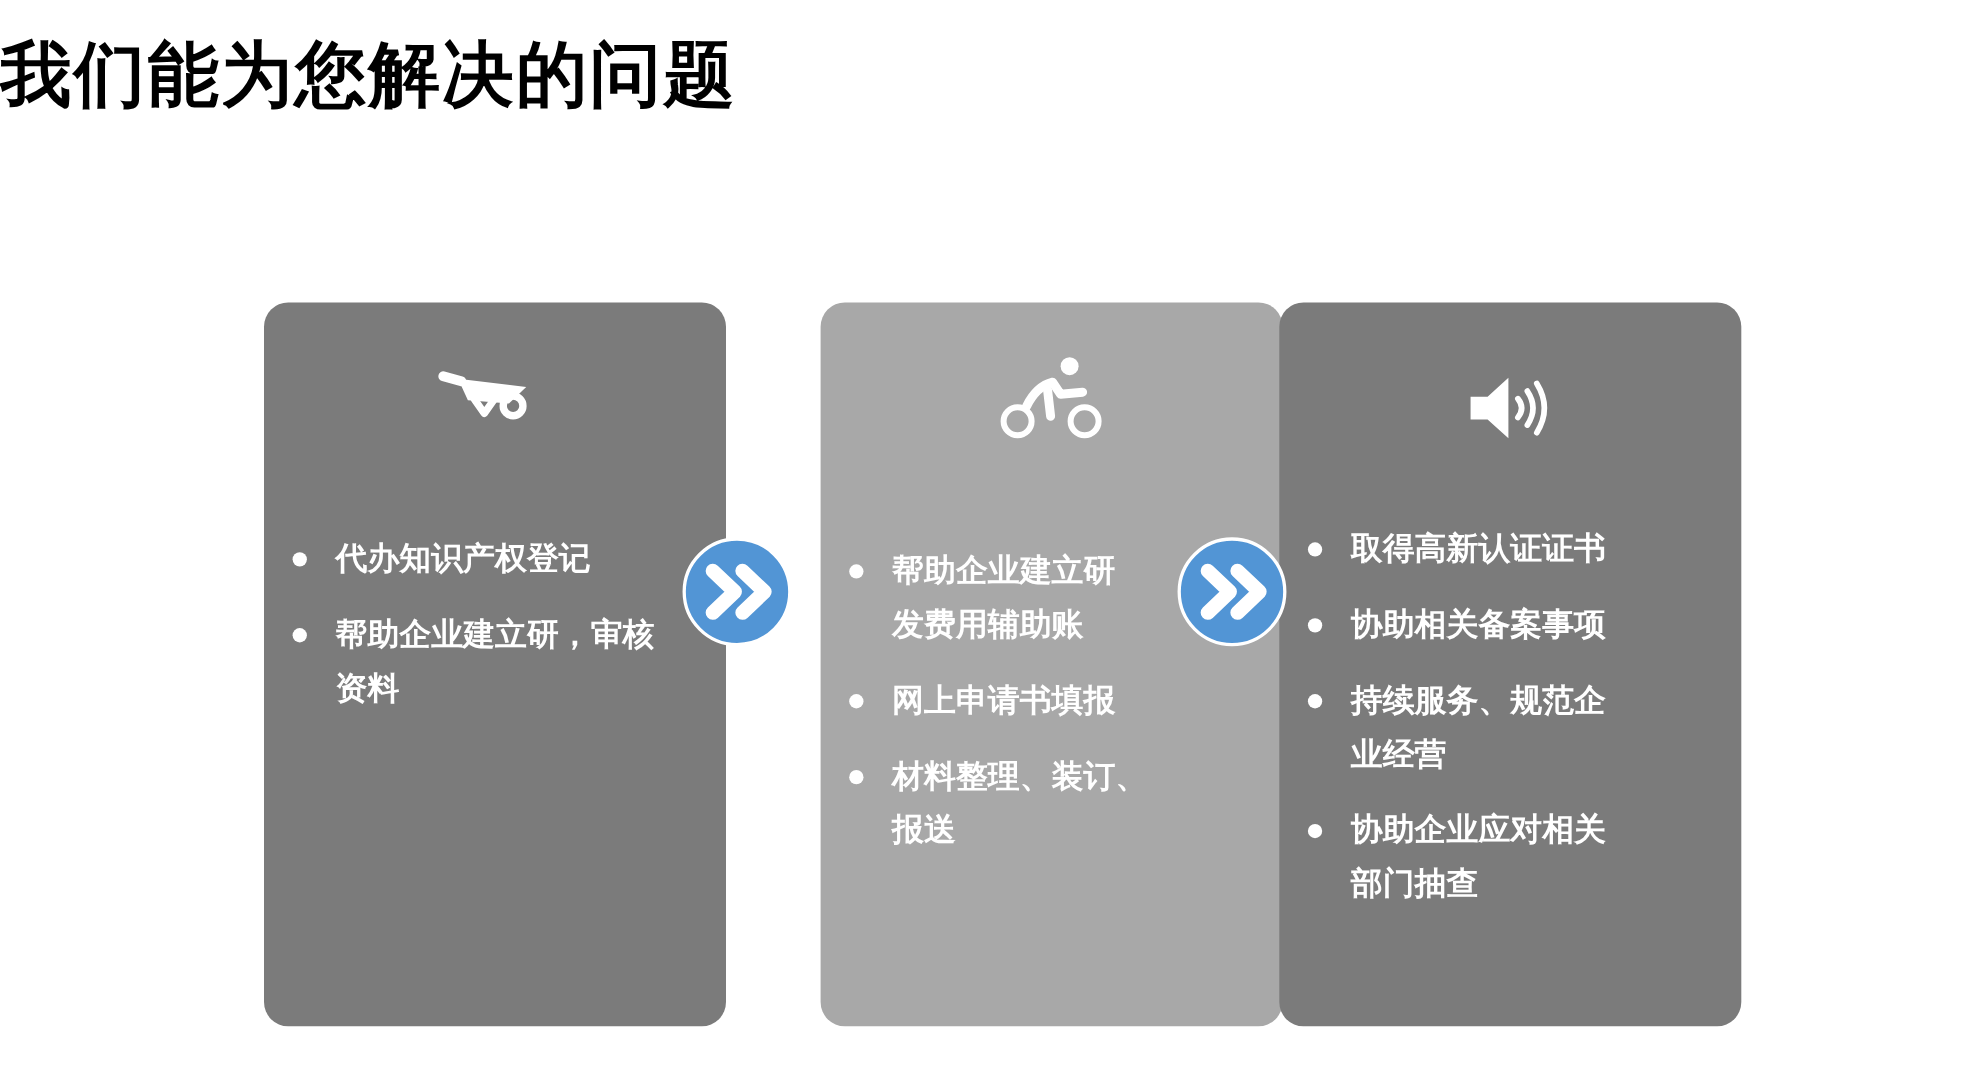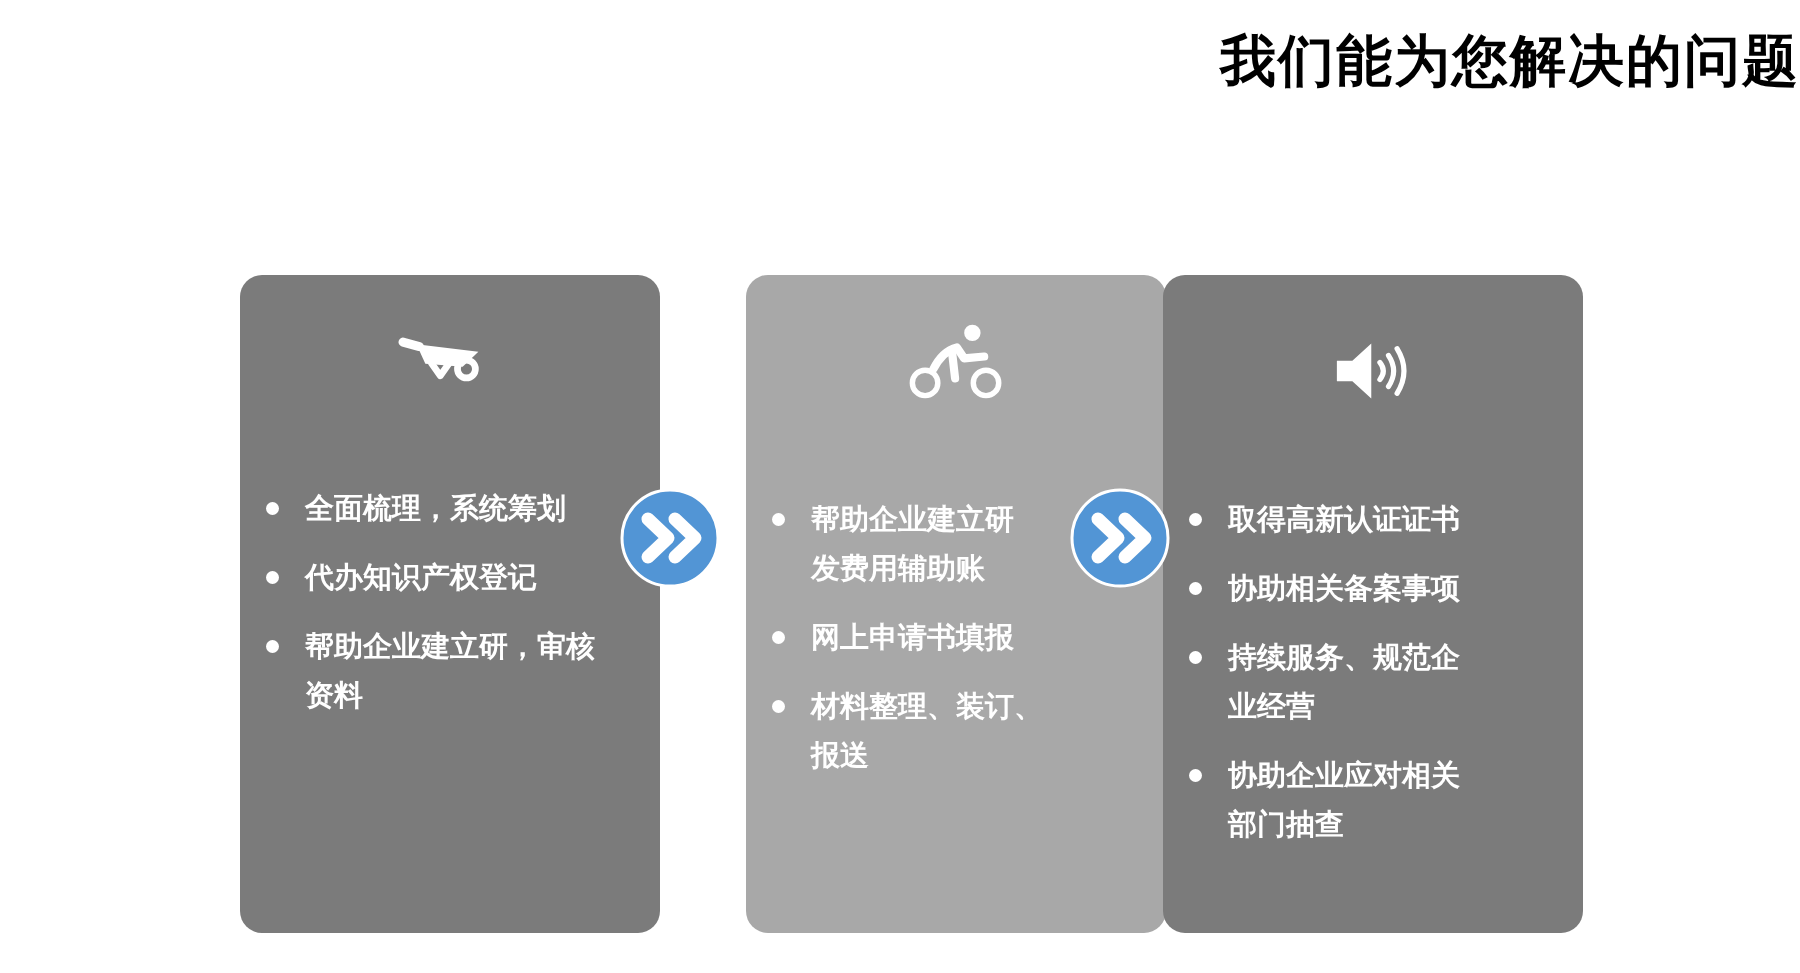--- a/index.html
+++ b/index.html
@@ -9,21 +9,21 @@
     --text-white:#ffffff;
     --title-black:#000000;
   }
   *{box-sizing:border-box;margin:0;padding:0;}
   html,body{background:#ffffff;}
   body{font-family:"Liberation Sans","DejaVu Sans",sans-serif;}
   .stage{position:relative;width:1800px;height:973px;background:#ffffff;overflow:hidden;}
 
   .page-title{
     position:absolute;top:24px;left:0;width:100%;
-    text-align:right;font-size:56px;font-weight:800;
+    text-align:left;font-size:65px;font-weight:800;
     color:var(--title-black);letter-spacing:2px;
   }
 
   .card{
     position:absolute;top:275px;width:420px;height:658px;
     border-radius:22px;
   }
   .card.dark{background:var(--card-dark);}
   .card.light{background:var(--card-light);}
   .card-1{left:240px;}
@@ -35,21 +35,21 @@
   }
   .icon-area svg{display:block;}
 
   ul.points{
     list-style:none;color:var(--text-white);
     font-size:29px;font-weight:700;line-height:49px;
     padding:0 18px 0 26px;
   }
   .card-1 ul.points{margin-top:82px;}
   .card-2 ul.points{margin-top:93px;}
-  .card-3 ul.points{margin-top:93px;}
+  .card-3 ul.points{margin-top:73px;}
   ul.points li{
     position:relative;padding-left:39px;margin-bottom:20px;
     white-space:pre-line;
   }
   ul.points li::before{
     content:"";position:absolute;left:0;top:18px;
     width:13px;height:13px;border-radius:50%;background:var(--text-white);
   }
 
   .arrow-badge{position:absolute;top:487px;width:102px;height:102px;}
@@ -68,21 +68,20 @@
       <span>
         <svg width="112" height="75" viewBox="0 0 150 100" aria-hidden="true">
           <path d="M12 20 L34 26" stroke="#ffffff" stroke-width="12" stroke-linecap="round" fill="none"></path>
           <polygon points="30,23 113,33 92,53 42,49" fill="#ffffff"></polygon>
           <path d="M50 48 L62 65 L74 48" stroke="#ffffff" stroke-width="9" stroke-linejoin="round" stroke-linecap="round" fill="none"></path>
           <circle cx="97" cy="56" r="12" stroke="#ffffff" stroke-width="9" fill="none"></circle>
         </svg>
       </span>
     </div>
     <ul class="points">
-      <li>全面梳理，系统筹划</li>
       <li>代办知识产权登记</li>
       <li>帮助企业建立研，审核
 资料</li>
     </ul>
   </div>
 
   <div class="card light card-2">
     <div class="icon-area">
       <span>
         <svg width="100" height="80" viewBox="0 0 110 84" aria-hidden="true">

